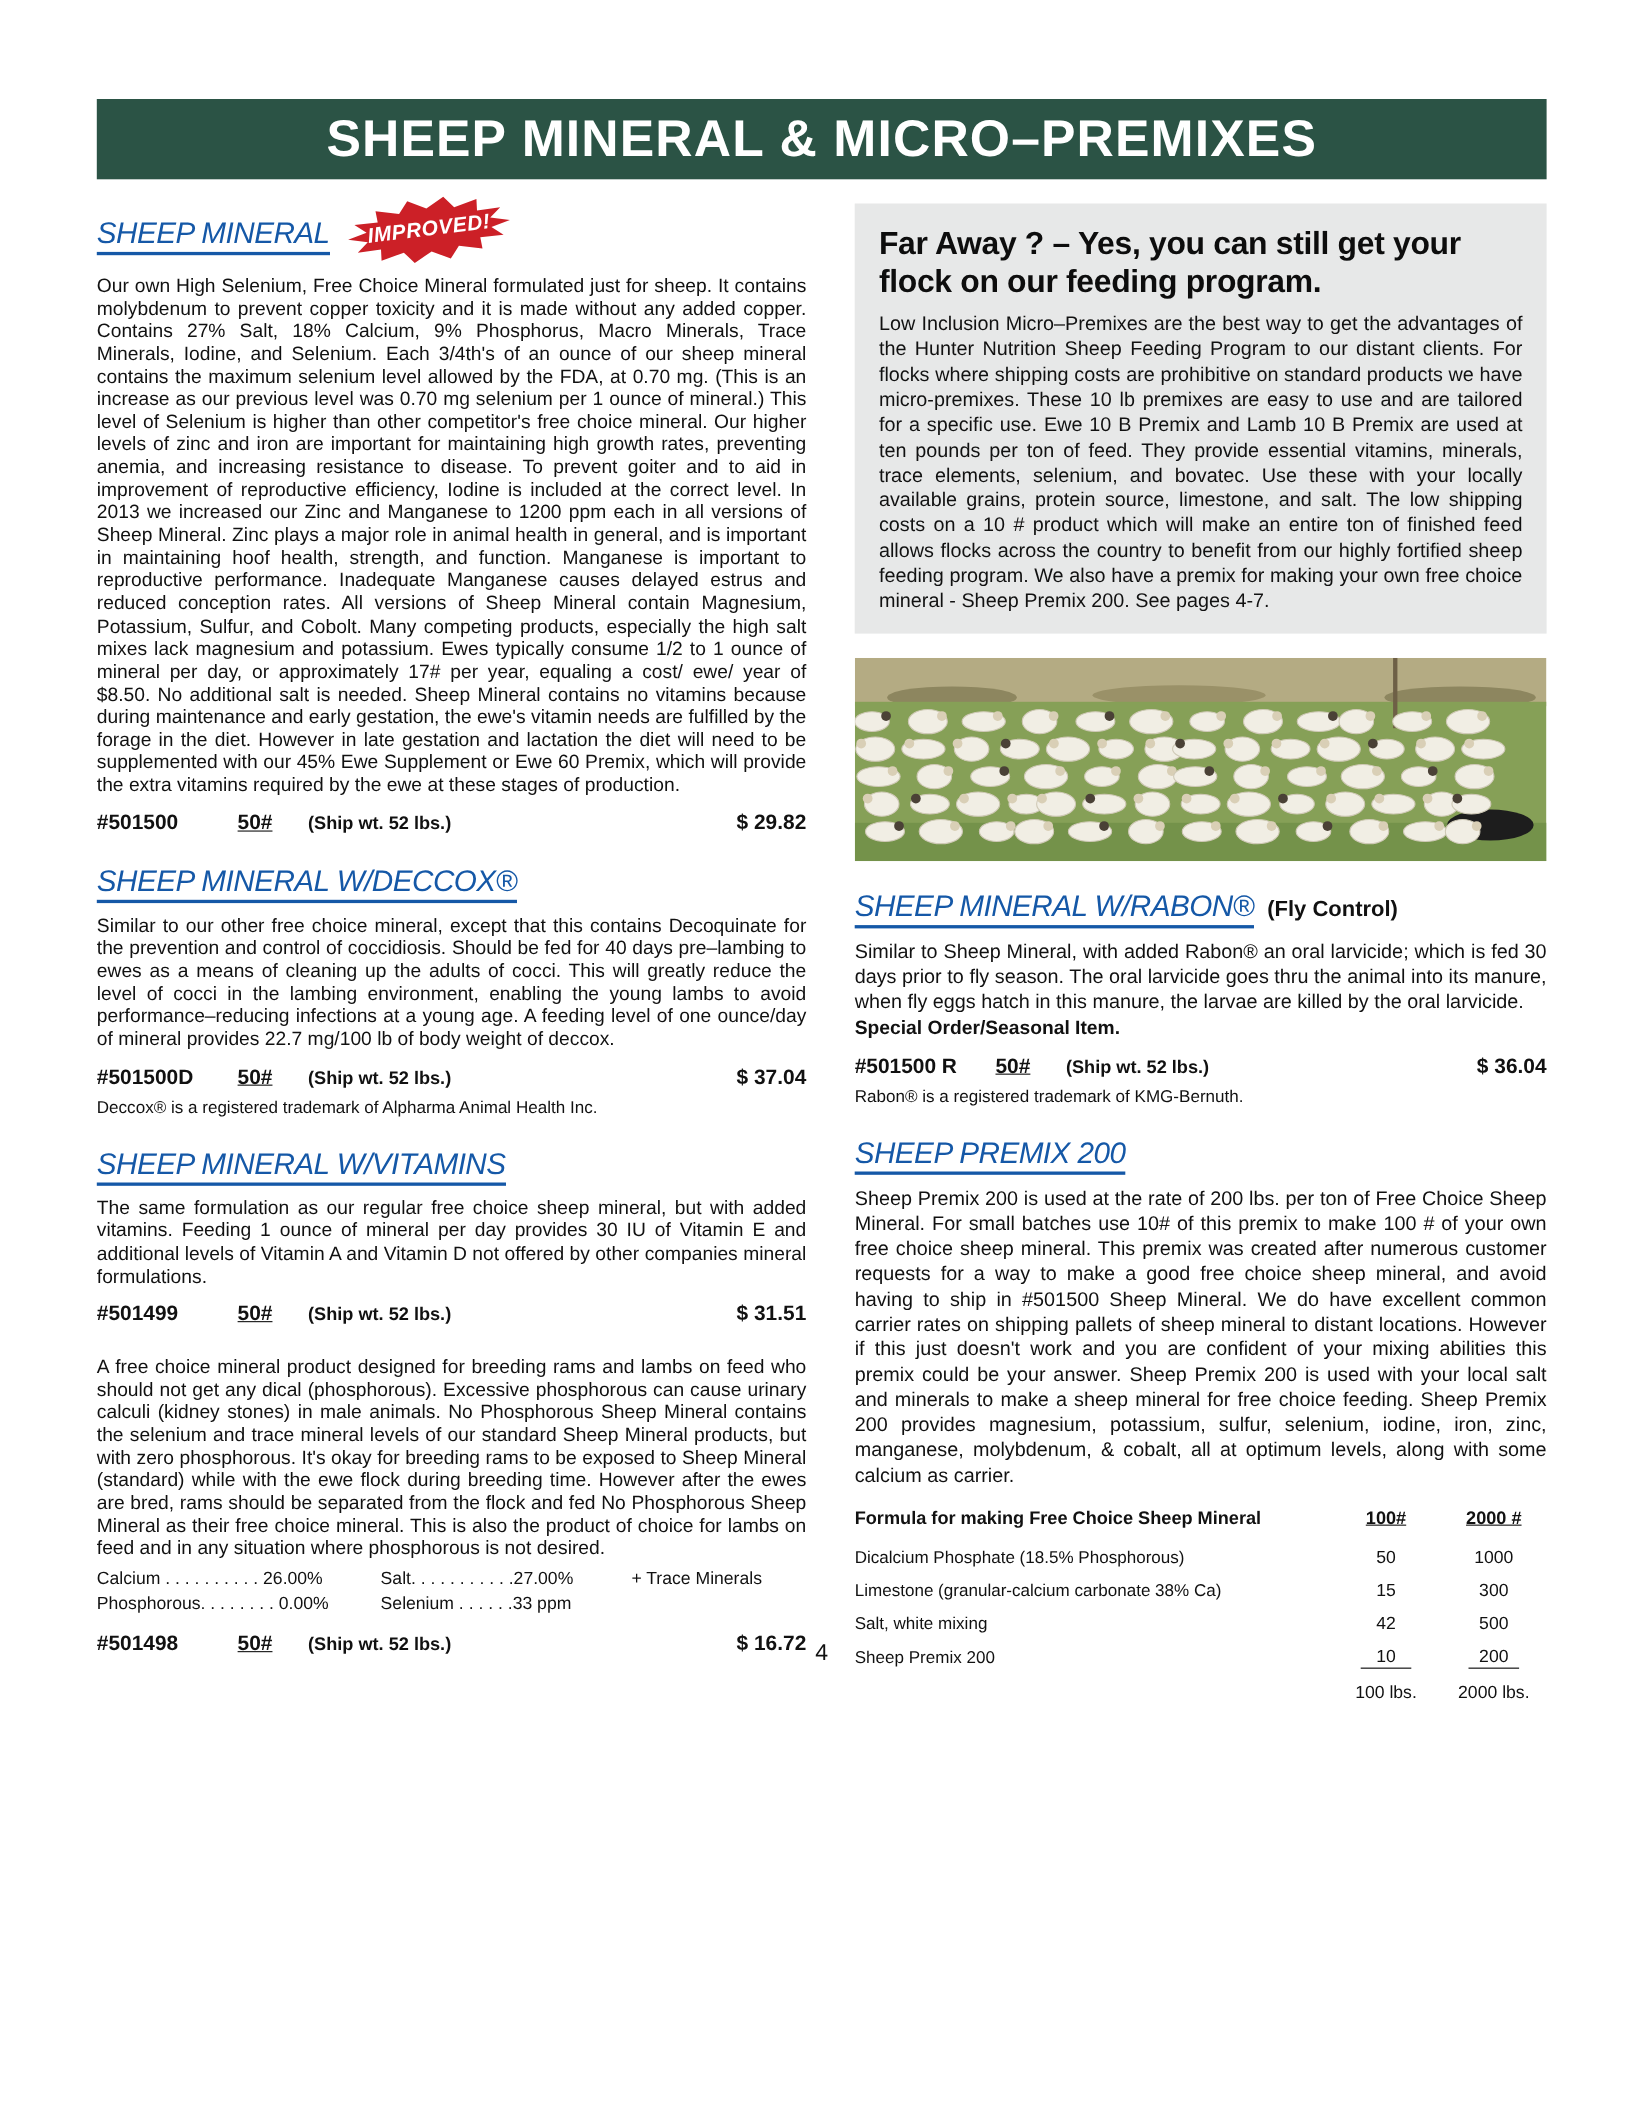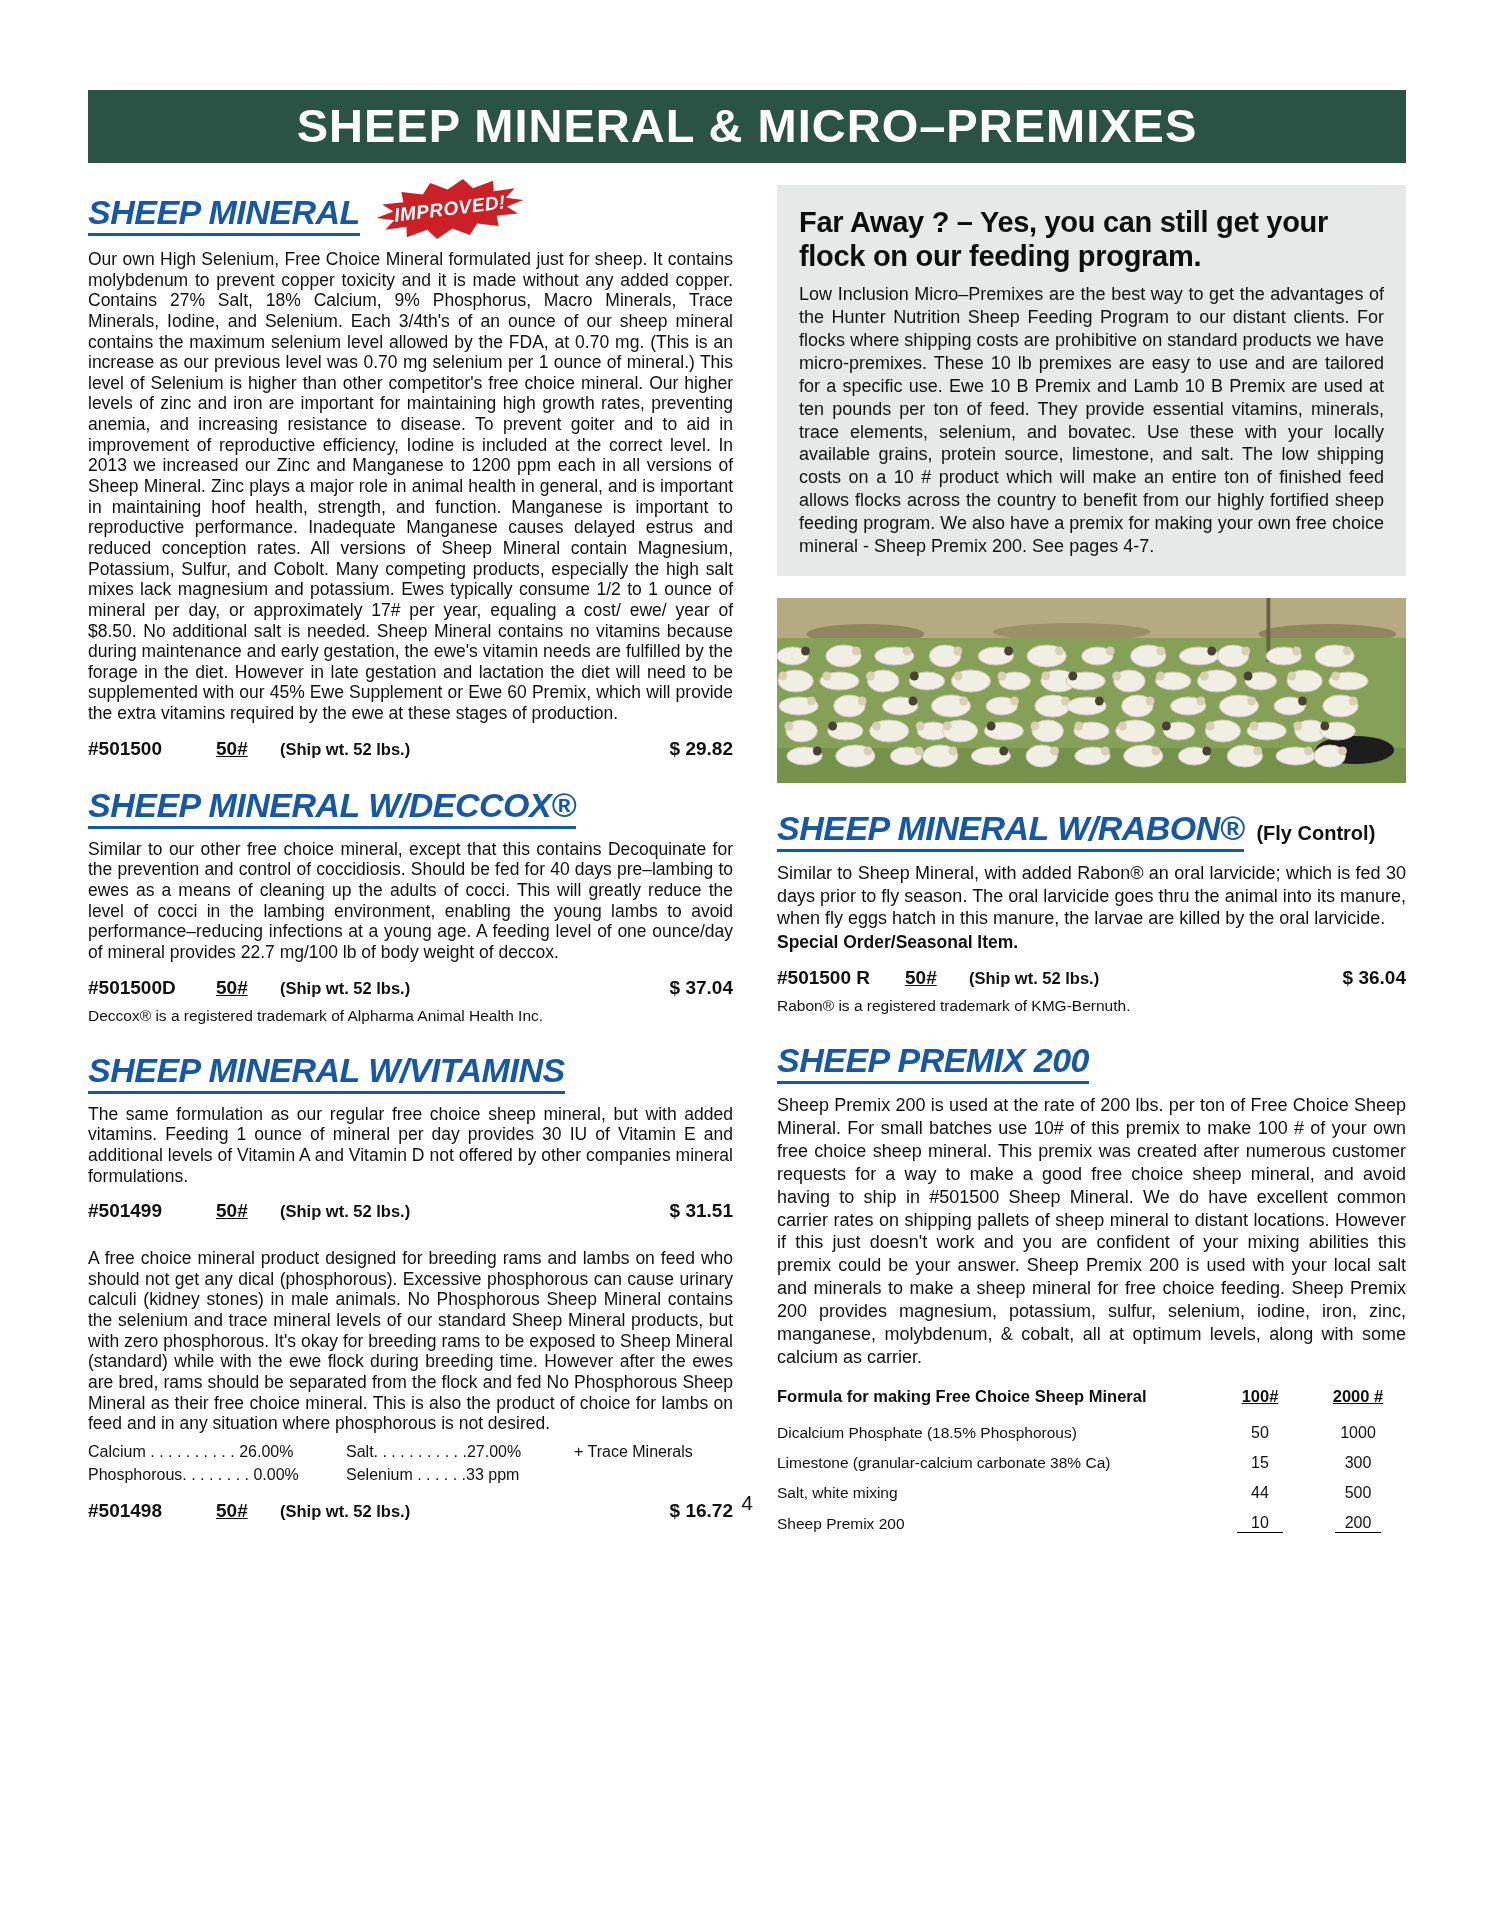--- a/index.html
+++ b/index.html
@@ -7,21 +7,21 @@
   body { font-family:"Liberation Sans", sans-serif; color:#111; }
   .page { position:relative; width:1494px; height:1549px; margin:0 auto; background:#fff; padding:90px 88px 30px 88px; overflow:hidden; }
   .banner { background:#2b5345; color:#fff; text-align:center; font-weight:bold; font-size:47px; letter-spacing:1px; padding:8px 0 10px 0; }
   .columns { display:flex; gap:44px; margin-top:22px; }
   .col-left { flex:0 0 645px; width:645px; }
   .col-right { flex:1; min-width:0; }
 
   .section { margin-top:26px; }
   .section.first { margin-top:4px; }
 
-  .sec-h { display:inline-block; font-style:italic; font-weight:bold; font-size:34px; color:#1558a7; border-bottom:3.5px solid #1558a7; padding-bottom:1px; letter-spacing:-0.5px; white-space:nowrap; }
+  .sec-h { display:inline-block; font-style:italic; font-weight:normal; font-size:27px; color:#1558a7; border-bottom:3.5px solid #1558a7; padding-bottom:1px; letter-spacing:-0.5px; white-space:nowrap; }
   .h-row { display:flex; align-items:center; gap:14px; }
   .h-row-base { display:flex; align-items:baseline; gap:12px; }
   .fly { font-weight:bold; font-size:20px; color:#111; white-space:nowrap; }
 
   .body-text { font-size:17.5px; line-height:1.18; text-align:justify; margin-top:10px; }
   .body-text-lg { font-size:18px; line-height:1.27; text-align:justify; margin-top:10px; }
 
   .price-line { display:flex; align-items:baseline; font-weight:bold; font-size:19px; margin-top:14px; }
   .price-line.tight { margin-top:4px; }
   .pi { width:128px; }
@@ -316,21 +316,21 @@
 
             <span class="f-label">Dicalcium Phosphate  (18.5% Phosphorous)</span>
             <span class="f-val">50</span>
             <span class="f-val">1000</span>
 
             <span class="f-label">Limestone  (granular-calcium carbonate 38% Ca)</span>
             <span class="f-val">15</span>
             <span class="f-val">300</span>
 
             <span class="f-label">Salt, white mixing</span>
-            <span class="f-val">44</span>
+            <span class="f-val">42</span>
             <span class="f-val">500</span>
 
             <span class="f-label">Sheep Premix 200</span>
             <span class="f-val"><span class="u">10</span></span>
             <span class="f-val"><span class="u">200</span></span>
 
             <span class="f-label"></span>
             <span class="f-total">100 lbs.</span>
             <span class="f-total">2000 lbs.</span>
           </div>

